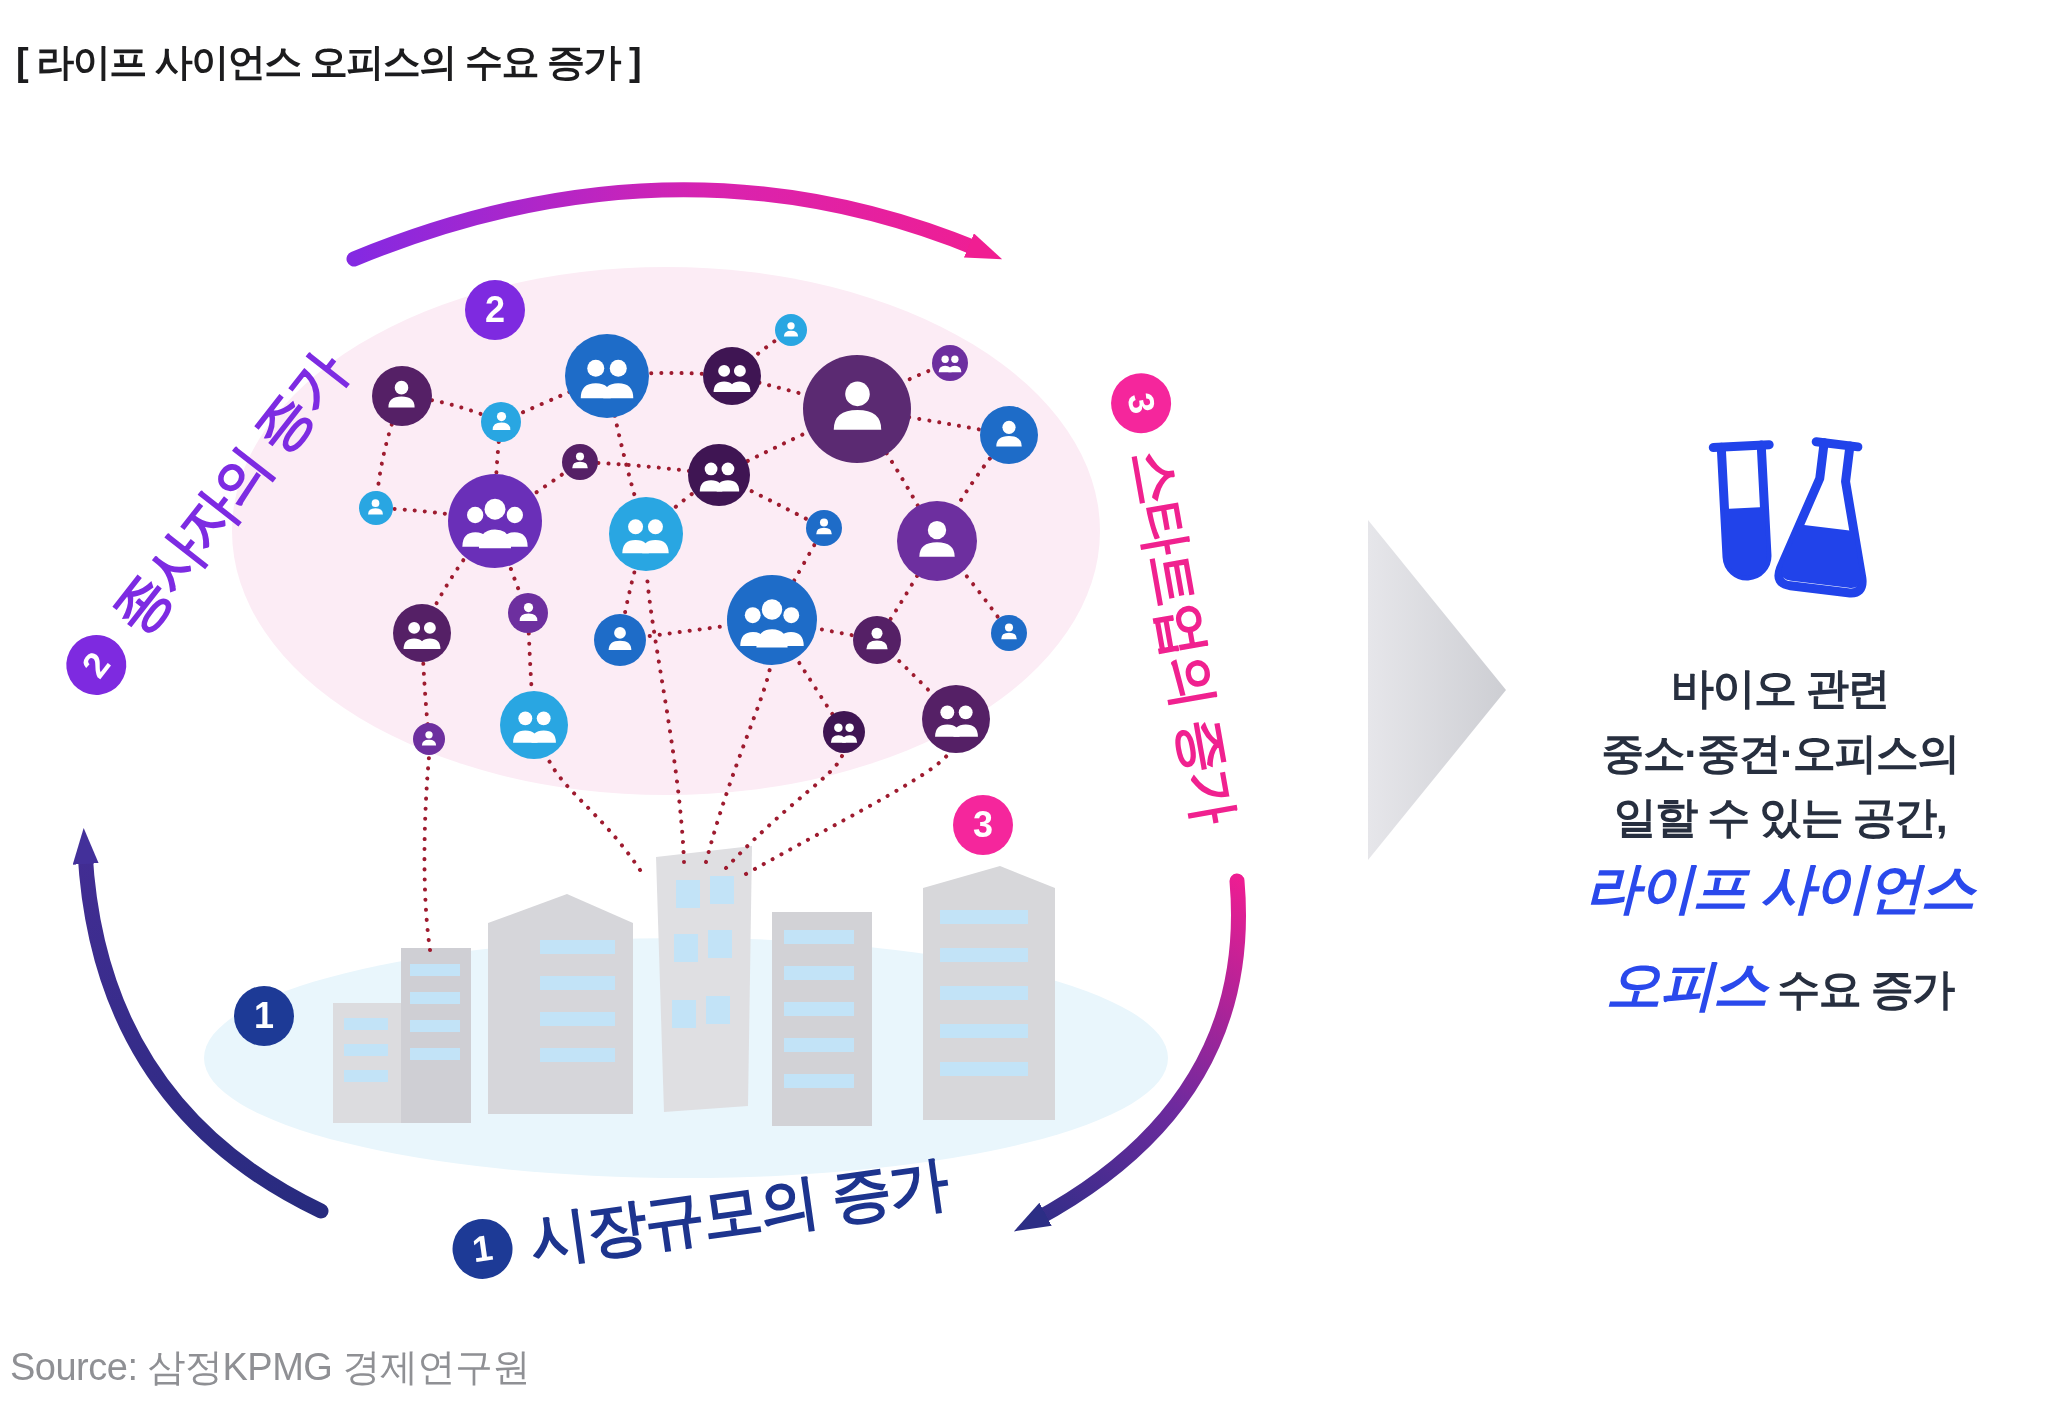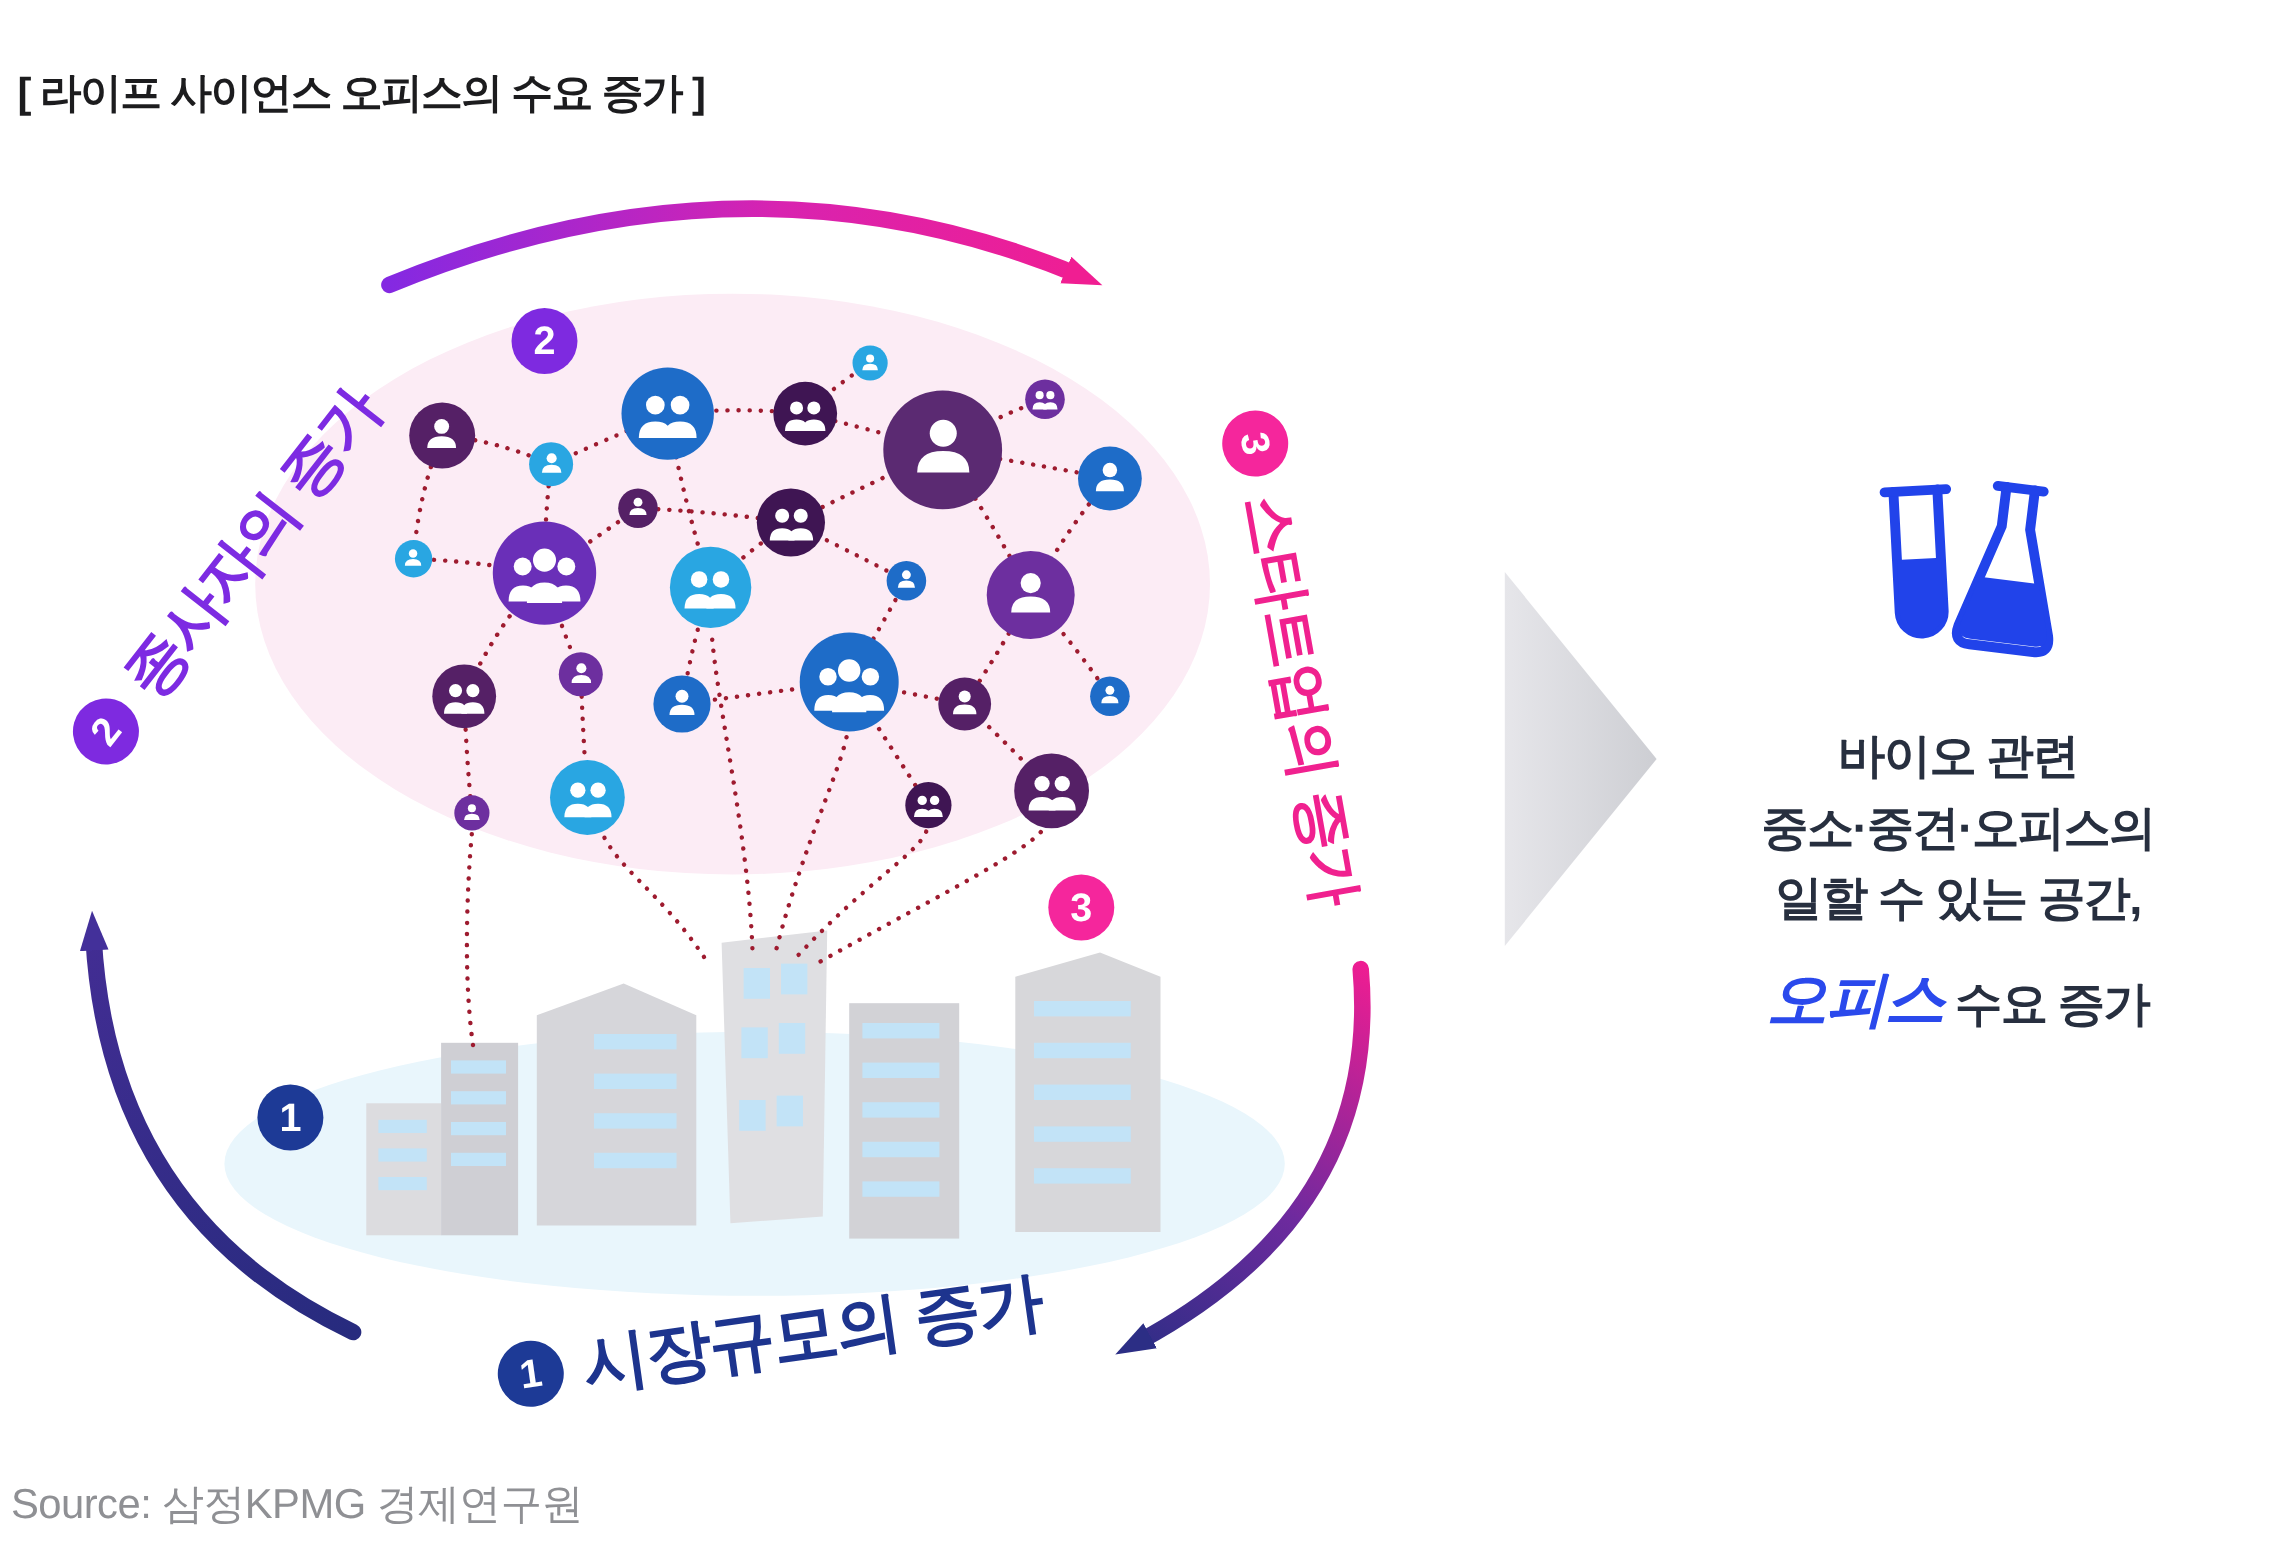--- a/index.html
+++ b/index.html
@@ -1,21 +1,21 @@
 <!DOCTYPE html>
 <html><head>
 <meta charset="utf-8">
 <style>
   * { margin:0; padding:0; box-sizing:border-box; }
   html,body { background:#ffffff; }
   body { font-family:"Liberation Sans","DejaVu Sans",sans-serif; }
   .canvas { position:relative; width:2068px; height:1409px; background:#fff; overflow:hidden; }
 
   .page-title{
-    position:absolute; left:16px; top:59px;
+    position:absolute; left:16px; top:37px;
     font-size:38px; font-weight:700; color:#1c1c1e; letter-spacing:-1.5px;
   }
 
   .scene{ position:absolute; inset:0; }
 
   .badge{
     width:60px; height:60px; border-radius:50%;
     display:flex; align-items:center; justify-content:center;
     color:#fff; font-size:36px; font-weight:700; flex:0 0 auto;
   }
@@ -331,20 +331,21 @@
       <path transform="rotate(-3 80 90)" d="M60,80 L60,128 a20,20 0 0 0 40,0 L100,80 Z" fill="#2143ea"></path>
       <g transform="rotate(7 165 90)">
         <path d="M150,16 V52 L122,146 Q118,162 134,162 H192 Q208,162 204,146 L176,52 V16" fill="none" stroke="#2143ea" stroke-width="9" stroke-linecap="round" stroke-linejoin="round"></path>
         <path d="M142,16 H184" fill="none" stroke="#2143ea" stroke-width="9" stroke-linecap="round"></path>
         <path d="M136,100 L124,142 Q120,157 134,157 H192 Q206,157 202,142 L190,100 Z" fill="#2143ea"></path>
       </g>
     </svg>
     <div class="line">바이오 관련</div>
     <div class="line">중소·중견·오피스의</div>
     <div class="line">일할 수 있는 공간,</div>
+    <div class="hl">라이프 사이언스</div>
     <div class="line mixline">
       <span class="hl">오피스</span>
       <span>수요 증가</span>
     </div>
   </div>
 
   <div class="source">Source: 삼정KPMG 경제연구원</div>
 </div>
 
 </body></html>

